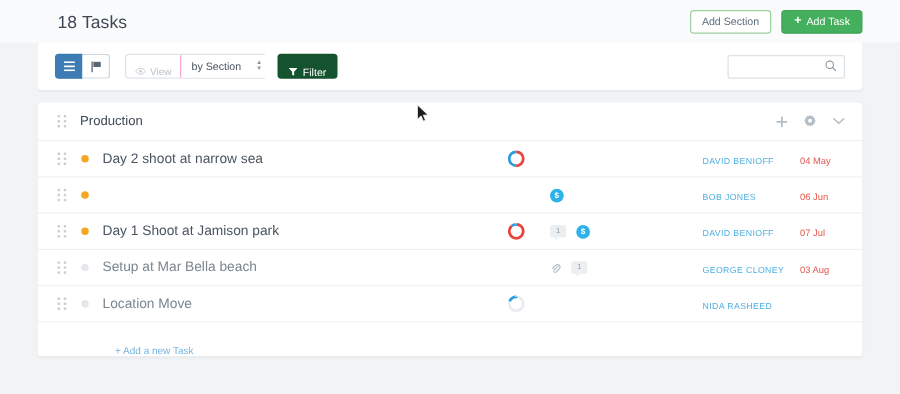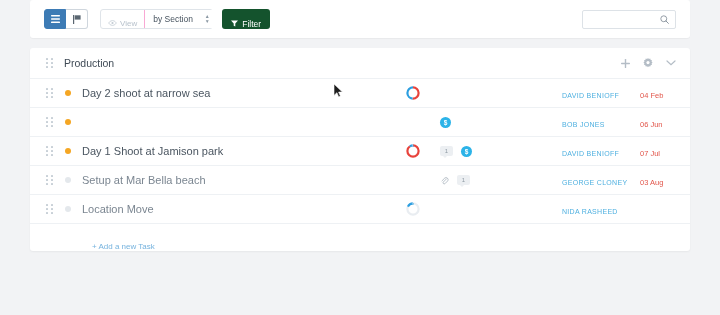--- a/index.html
+++ b/index.html
@@ -151,20 +151,32 @@
   .add-link { font-size: 8px; color: #76b3de; cursor: pointer; }
 
   
   .cursor { position: absolute; left: 334px; top: 84px; width: 11px; height: 15px; pointer-events: none; }
 </style>
 </head>
 <body>
 
 <div class="app">
 
+  <div class="page-header">
+    <div class="page-title">18 Tasks</div>
+    <div class="header-actions">
+      <div class="btn-add-section">
+        <span>Add Section</span>
+      </div>
+      <div class="btn-add-task">
+        <span class="plus-glyph">+</span>
+        <span>Add Task</span>
+      </div>
+    </div>
+  </div>
 
   <div class="toolbar-wrap">
     <div class="toolbar">
 
       <div class="seg">
         <div class="seg-btn">
           <span>
             <svg width="9" height="8" viewBox="0 0 9 8">
                 <g fill="#ffffff">
               <rect x="0" y="0" width="9" height="1.4" rx=".6"></rect>
@@ -278,21 +290,21 @@
             <span class="mid-slot col-mid">
               <span class="col-prog">
                 <svg class="donut" width="16" height="16" viewBox="0 0 16 16">
                   <circle cx="8" cy="8" r="5.6" fill="none" stroke="#e8433c" stroke-width="2.2" stroke-dasharray="17.59291886010284 17.59291886010284" stroke-dashoffset="0" transform="rotate(-90 8 8)"></circle>
                   <circle cx="8" cy="8" r="5.6" fill="none" stroke="#2c9ee0" stroke-width="2.2" stroke-dasharray="17.59291886010284 17.59291886010284" stroke-dashoffset="-17.59291886010284" transform="rotate(-90 8 8)"></circle>
                 </svg>
               </span>
               <span class="col-chips"></span>
             </span>
             <span class="col-user"><span class="assignee">DAVID BENIOFF</span></span>
-            <span class="col-due"><span class="due">04 Feb</span></span>
+            <span class="col-due"><span class="due">04 May</span></span>
           </div>
           <div class="task-row">
             <span class="grip">
               <i></i>
               <i></i>
               <i></i>
               <i></i>
               <i></i>
               <i></i>
             </span>

